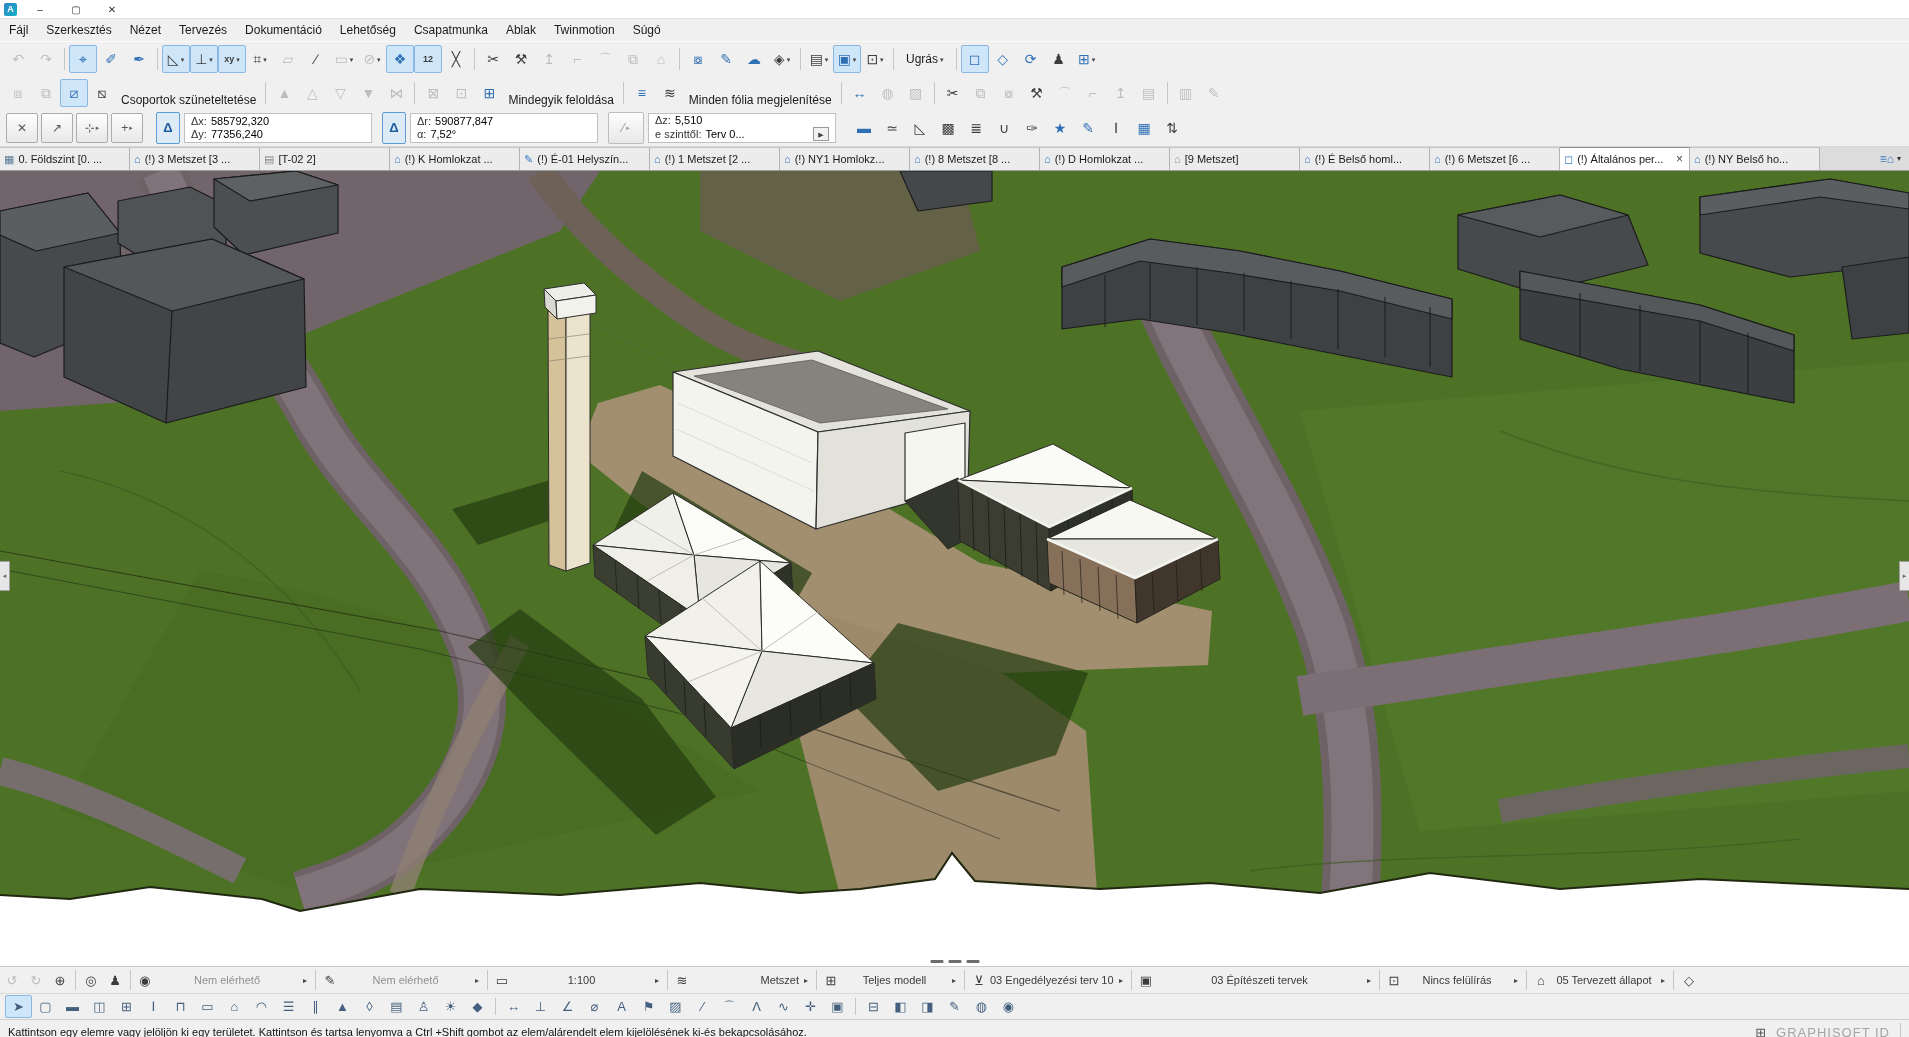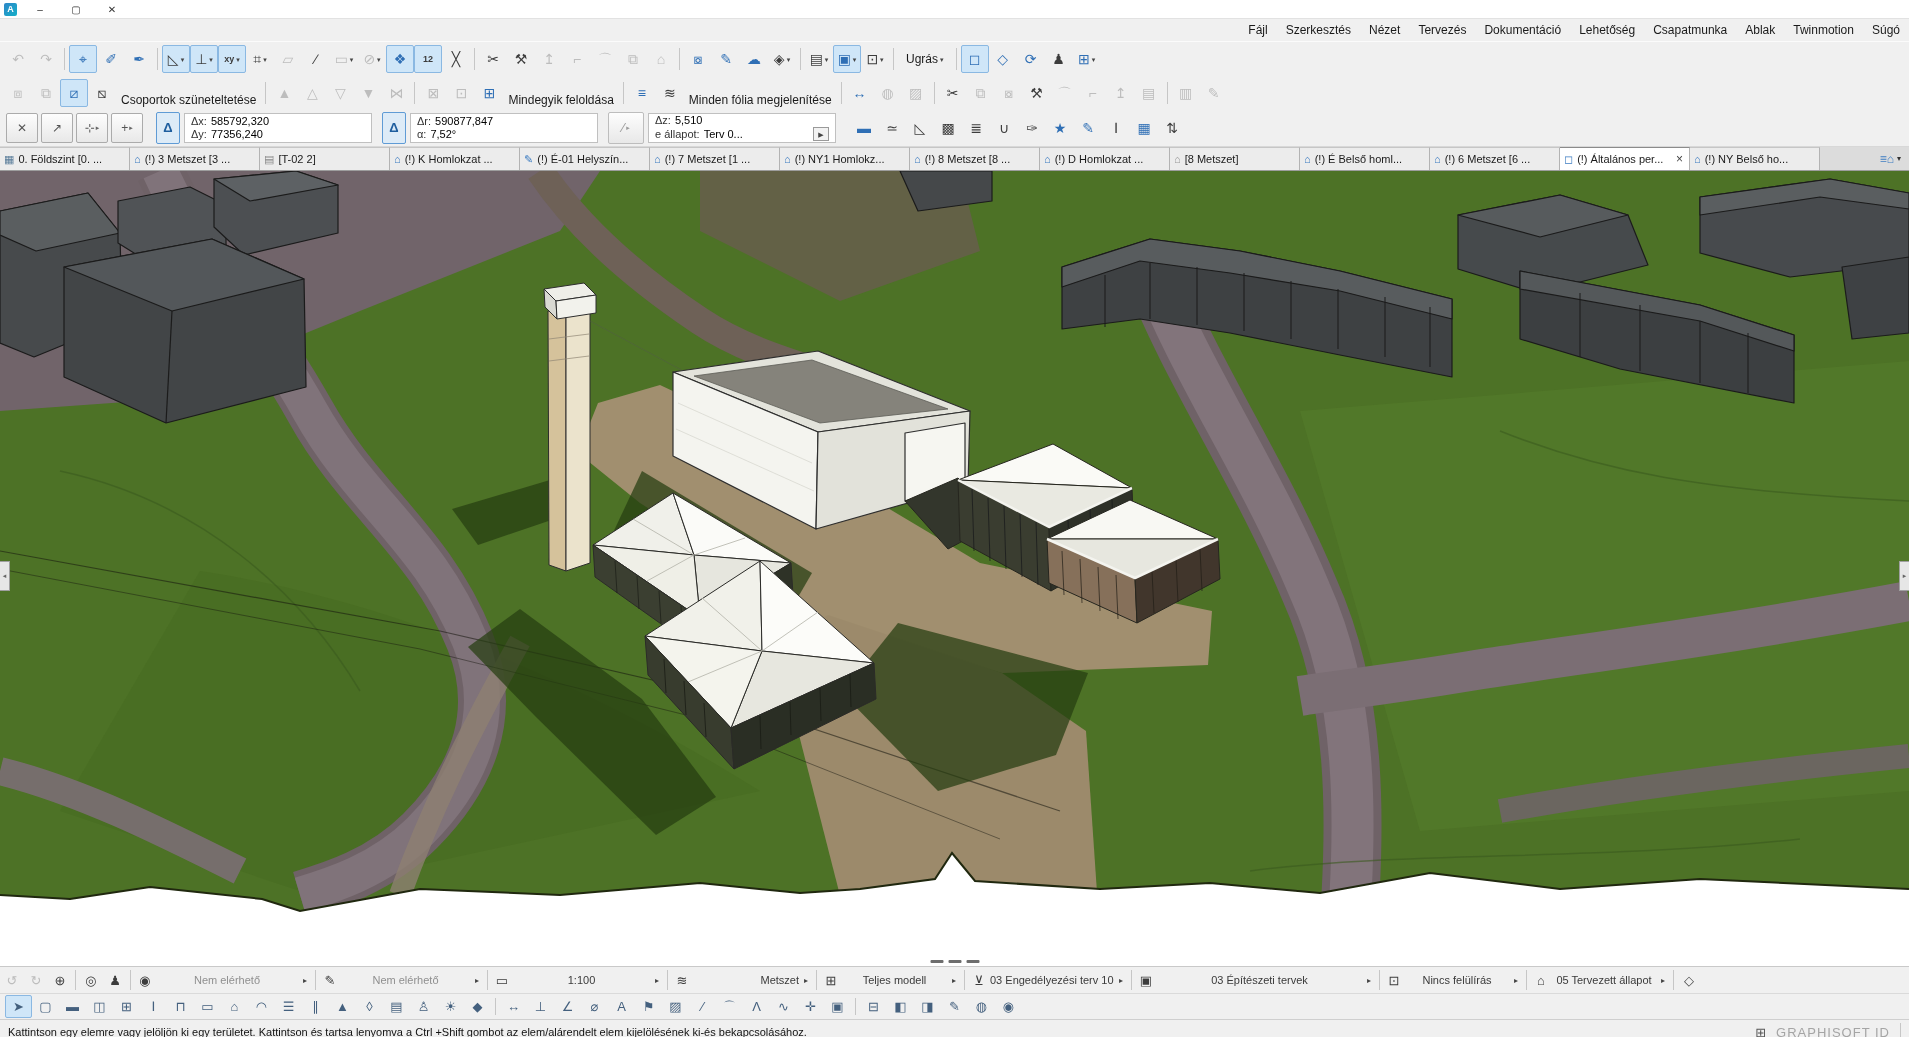--- a/index.html
+++ b/index.html
@@ -7,21 +7,21 @@
        font-family:"Liberation Sans",sans-serif;color:#1a1a1a;-webkit-font-smoothing:antialiased;}
   .row{display:flex;align-items:center;}
   
   #titlebar{height:18px;background:#ffffff;font-size:11px;display:flex;align-items:center;border-bottom:1px solid #e2e2e2;}
   #app-icon{width:13px;height:13px;margin:0 5px 0 4px;border-radius:2px;
     background:linear-gradient(135deg,#2e86c8,#15b0c8);color:#fff;font-size:9px;font-weight:bold;
     display:flex;align-items:center;justify-content:center;}
   #title-text{flex:1;color:#222;}
   .winbtn{width:36px;height:18px;display:flex;align-items:center;justify-content:center;font-size:10px;color:#333;}
   
-  #menubar{height:22px;background:#f0f0f0;font-size:12px;justify-content:flex-end;}
+  #menubar{height:22px;background:#f0f0f0;font-size:12px;}
   #menubar .menu-item{padding:2px 9px;color:#1a1a1a;}
   
   .toolbar{background:#f0f0f0;display:flex;align-items:center;padding:0 4px;}
   #toolbar1{height:34px;border-top:1px solid #fbfbfb;}
   #toolbar2{height:33px;}
   .titem{display:inline-flex;align-items:center;justify-content:center;height:26px;min-width:26px;
          border:1px solid transparent;border-radius:2px;color:#3c3c3c;font-size:14px;line-height:1;}
   .titem .g{pointer-events:none;}
   .titem .dd{font-size:7px;color:#444;margin-left:2px;}
   .titem .dd:empty{display:none;}
@@ -580,21 +580,21 @@
   <span class="zbtn">
     <span>∕</span>
     <span class="dd" style="font-size:7px;margin-left:2px">▸</span>
   </span>
   <div class="cfield">
     <div class="crow">
         <span class="cl">Δz:</span>
       <span class="cv">5,510</span>
       </div>
     <div class="crow">
-        <span class="cl">e állapot:</span>
+        <span class="cl">e szinttől:</span>
       <span class="cv">Terv 0...</span>
       <span class="lvlbtn">▶</span>
       </div>
   </div>
 
   <div id="coord-extra">
 
       <span class="titem blu">
         <span class="g">▬</span>
       </span>
@@ -673,21 +673,21 @@
       </div>
 
       <div class="tab">
         <span class="ticon ic-ws">✎</span>
         <span class="tlabel">(!) É-01 Helyszín...</span>
 
       </div>
 
       <div class="tab">
         <span class="ticon ic-sec">⌂</span>
-        <span class="tlabel">(!) 7 Metszet [1 ...</span>
+        <span class="tlabel">(!) 1 Metszet [2 ...</span>
 
       </div>
 
       <div class="tab">
         <span class="ticon ic-sec">⌂</span>
         <span class="tlabel">(!) NY1 Homlokz...</span>
 
       </div>
 
       <div class="tab">
@@ -697,21 +697,21 @@
       </div>
 
       <div class="tab">
         <span class="ticon ic-sec">⌂</span>
         <span class="tlabel">(!) D Homlokzat ...</span>
 
       </div>
 
       <div class="tab">
         <span class="ticon ic-plain">⌂</span>
-        <span class="tlabel">[8 Metszet]</span>
+        <span class="tlabel">[9 Metszet]</span>
 
       </div>
 
       <div class="tab">
         <span class="ticon ic-sec">⌂</span>
         <span class="tlabel">(!) É Belső homl...</span>
 
       </div>
 
       <div class="tab">

